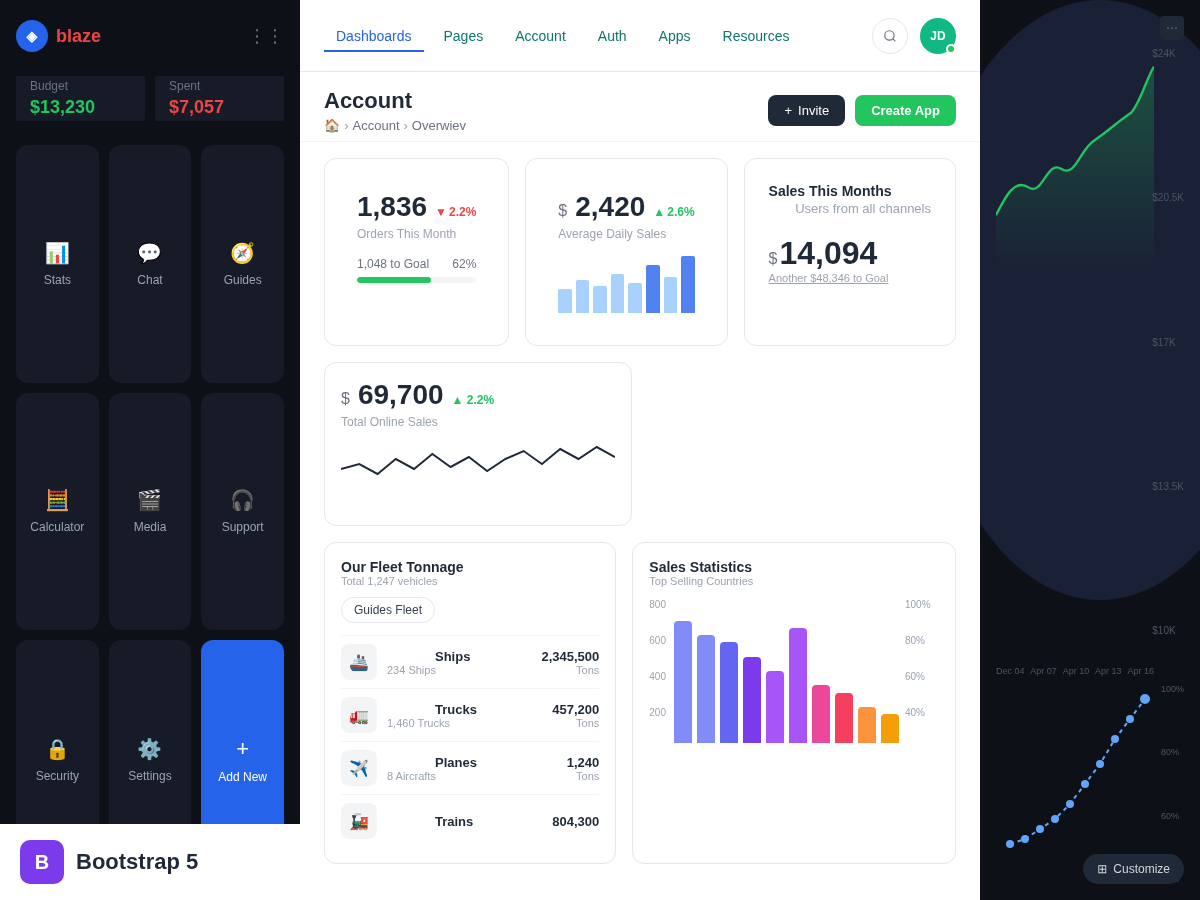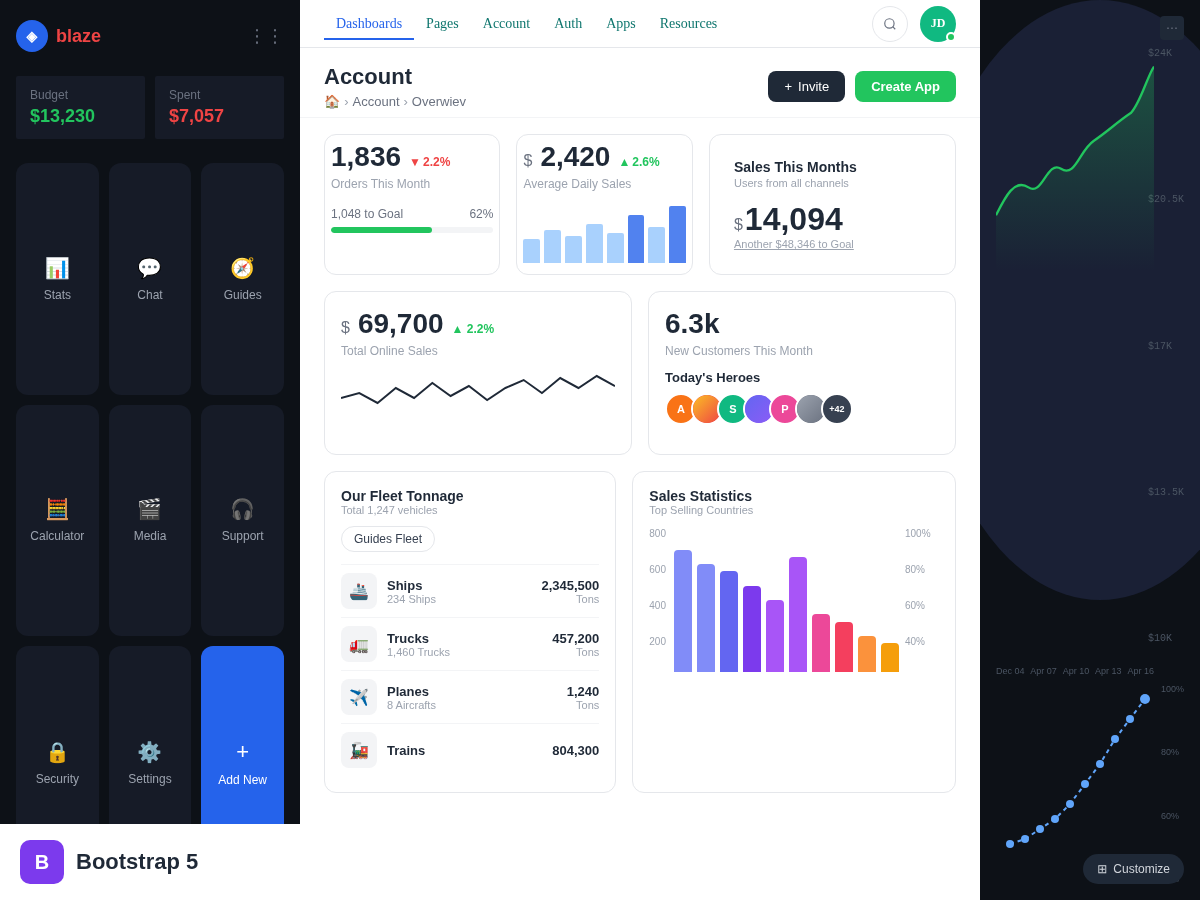--- a/index.html
+++ b/index.html
@@ -52,21 +52,21 @@
     
     .budget-row {
       display: flex;
       gap: 10px;
       margin-bottom: 24px;
     }
     .budget-card {
       flex: 1;
       background: #161b27;
       border-radius: 2px;
-      padding: 12px 14px;
+      padding: 3px 14px;
     }
     .budget-label {
       color: #6b7280;
       font-size: 12px;
       margin-bottom: 4px;
     }
     .budget-value {
       font-size: 18px;
       font-weight: 700;
     }
@@ -150,23 +150,23 @@
       background: white;
       overflow: hidden;
     }
 
     
     .top-nav {
       display: flex;
       align-items: center;
       padding: 0 24px;
       border-bottom: 1px solid #e5e7eb;
-      height: 48px;
+      height: 72px;
+      gap: 8px;
       position: relative;
-      font-family: Liberation Serif, serif;
     }
     .nav-item {
       padding: 8px 12px;
       font-size: 14px;
       color: #0f766e;
       cursor: pointer;
       border-radius: 6px;
       text-decoration: none;
     }
     .nav-item.active {
@@ -280,21 +280,21 @@
     .stats-row {
       display: grid;
       grid-template-columns: 1fr 1fr 1.4fr;
       gap: 16px;
       margin-bottom: 16px;
     }
     .stat-card {
       background: white;
       border: 1px solid #e5e7eb;
       border-radius: 12px;
-      padding: 6px;
+      padding: 32px;
     }
     .stat-number-row {
       display: flex;
       align-items: baseline;
       gap: 8px;
       margin-bottom: 4px;
     }
     .stat-number {
       font-size: 28px;
       font-weight: 700;
@@ -360,23 +360,24 @@
     .sales-card {
       padding: 24px;
     }
     .sales-card-title {
       font-size: 14px;
       font-weight: 600;
       color: #1f2937;
       margin-bottom: 2px;
     }
     .sales-card-sub {
-      font-size: 11px;
+      font-size: 13px;
       color: #9ca3af;
-      margin-bottom: 12px;
+      margin-bottom: 19px;
+      text-align: right;
     }
     .sales-big-num {
       font-size: 32px;
       font-weight: 700;
       color: #1f2937;
     }
     .sales-sub-text {
       font-size: 11px;
       color: #9ca3af;
       text-decoration: underline;
@@ -470,21 +471,21 @@
       width: 36px;
       height: 36px;
       background: #f3f4f6;
       border-radius: 8px;
       display: flex;
       align-items: center;
       justify-content: center;
       font-size: 16px;
       margin-right: 10px;
     }
-    .fleet-name { font-size: 13px; font-weight: 600; color: #1f2937; }
+    .fleet-name { font-size: 13px; font-weight: 600; color: #1f2937; margin-left: 48px; }
     .fleet-count { font-size: 11px; color: #9ca3af; }
     .fleet-value { margin-left: auto; text-align: right; }
     .fleet-num { font-size: 13px; font-weight: 600; color: #1f2937; }
     .fleet-unit { font-size: 11px; color: #9ca3af; }
 
     
     .right-panel {
       width: 220px;
       min-width: 220px;
       background: #0d1117;
@@ -525,27 +526,26 @@
       font-size: 12px;
     }
     .line-chart-area {
       flex: 1;
       position: relative;
     }
     .y-labels {
       position: absolute;
       right: 0;
       top: 0;
-      bottom: 32px;
+      bottom: 40px;
       display: flex;
       flex-direction: column;
       justify-content: space-between;
       font-size: 10px;
       color: #4b5563;
-      font-family: Liberation Mono, monospace;
     }
     .x-labels {
       position: absolute;
       bottom: 0;
       left: 0;
       right: 30px;
       display: flex;
       justify-content: space-between;
       font-size: 9px;
       color: #4b5563;
@@ -775,44 +775,20 @@
           <span class="stat-change up">▲ 2.2%</span>
         </div>
         <div class="stat-label">Total Online Sales</div>
         <div class="wave-chart">
           <svg width="100%" height="100%" viewBox="0 0 300 80" preserveAspectRatio="none">
             <polyline points="0,40 20,35 40,45 60,30 80,40 100,25 120,38 140,28 160,42 180,30 200,22 220,35 240,20 260,30 280,18 300,28" fill="none" stroke="#1f2937" stroke-width="2"></polyline>
           </svg>
         </div>
       </div>
 
-      <div class="stat-card2">
-        <div class="stat-number-row">
-          <span class="stat-number">6.3k</span>
-        </div>
-        <div class="stat-label">New Customers This Month</div>
-        <div class="heroes-section">
-          <div class="heroes-title">Today's Heroes</div>
-          <div class="heroes-avatars">
-            <div class="hero-avatar" style="background:#f97316;">A</div>
-            <div class="hero-avatar" style="background:#ef4444;overflow:hidden;">
-              <div style="width:100%;height:100%;background:linear-gradient(135deg,#fbbf24,#ef4444);border-radius:50%;"></div>
-            </div>
-            <div class="hero-avatar" style="background:#10b981;">S</div>
-            <div class="hero-avatar" style="background:#8b5cf6;overflow:hidden;">
-              <div style="width:100%;height:100%;background:linear-gradient(135deg,#6366f1,#8b5cf6);border-radius:50%;"></div>
-            </div>
-            <div class="hero-avatar" style="background:#ec4899;">P</div>
-            <div class="hero-avatar" style="background:#6b7280;overflow:hidden;">
-              <div style="width:100%;height:100%;background:linear-gradient(135deg,#9ca3af,#6b7280);border-radius:50%;"></div>
-            </div>
-            <div class="hero-avatar" style="background:#374151;font-size:9px;">+42</div>
-          </div>
-        </div>
-      </div>
     </div>
 
     <div class="fleet-stats-row">
 
       <div class="fleet-card">
         <div class="fleet-title">Our Fleet Tonnage</div>
         <div class="fleet-sub">Total 1,247 vehicles</div>
         <button class="review-btn">Guides Fleet</button>
         <div class="fleet-item">
           <div class="fleet-icon">🚢</div>

